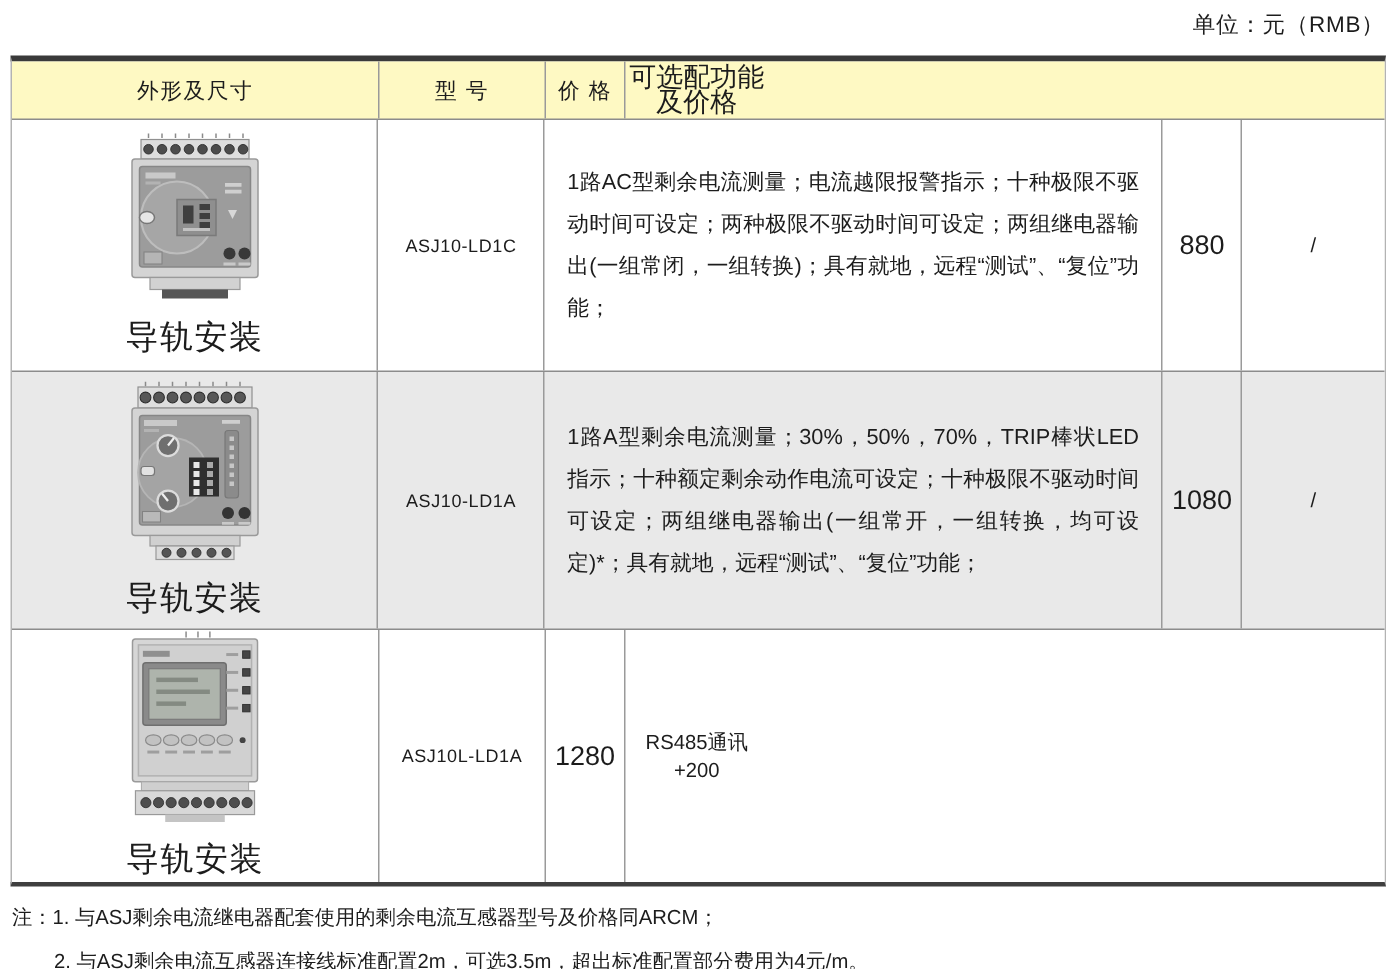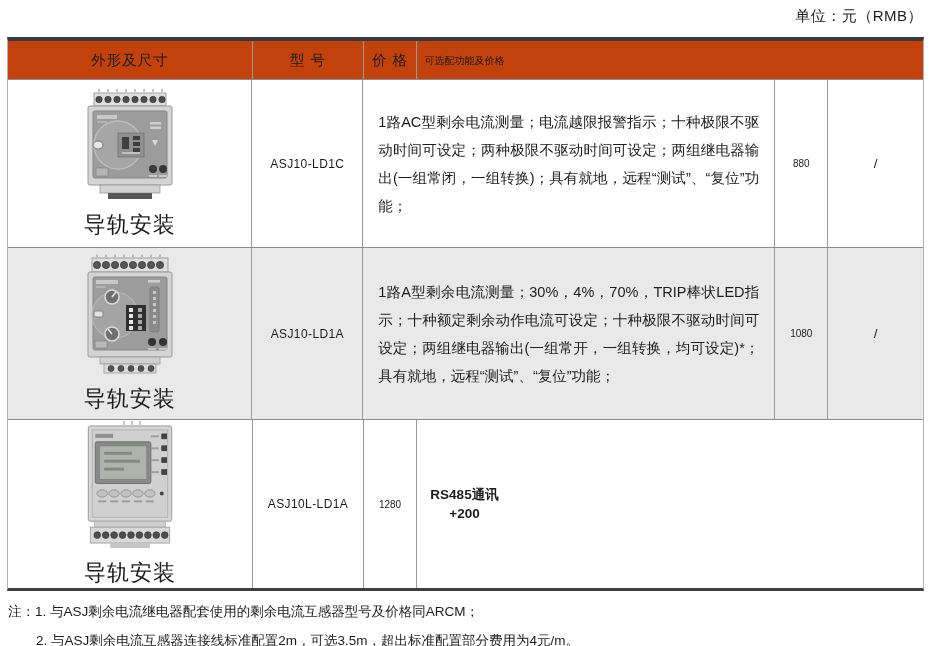--- a/index.html
+++ b/index.html
@@ -11,42 +11,42 @@
   .unit-label{
     position:absolute;top:7px;right:8px;font-size:15px;letter-spacing:0.5px;
   }
   .ptable{
     position:absolute;left:7px;top:37px;width:917px;
     border-top:4px solid #3a3a3a;border-bottom:3px solid #3f3f3f;
     border-left:1px solid #b3b3b3;border-right:1px solid #b3b3b3;
     box-sizing:border-box;
   }
   .trow{display:flex;width:100%;}
-  .thead{height:38px;background:#c2410c;border-bottom:1px solid #8c8c8c;}
+  .thead{height:38px;background:#fef9c3;border-bottom:1px solid #8c8c8c;}
   .brow{border-bottom:1px solid #8c8c8c;background:#ffffff;}
   .brow.alt{background:#e9e9e9;}
   .brow:last-child{border-bottom:none;}
   .cell{box-sizing:border-box;border-right:1px solid #9a9a9a;display:flex;align-items:center;justify-content:center;}
   .c1{width:245px;}
   .c2{width:111px;font-size:12px;letter-spacing:0.4px;}
   .c3{width:413px;}
-  .c4{width:53px;font-size:10px;}
+  .c4{width:53px;font-size:18px;}
   .c5{width:95px;border-right:none;font-size:13.5px;}
   .hcell{font-size:14.5px;letter-spacing:1px;}
-  .hc5{flex-direction:row;font-size:10px;line-height:17px;letter-spacing:0;}
+  .hc5{flex-direction:column;font-size:18px;line-height:17px;letter-spacing:0;}
   .r1{height:167px;}
   .r2{height:171px;}
   .r3{height:168px;}
   .c3 .fn{
     padding:6px 15px;font-size:14.5px;line-height:28px;
     text-align:justify;text-justify:inter-ideograph;width:100%;box-sizing:border-box;
   }
   .c1{flex-direction:column;}
   .caption{font-size:22px;margin-top:9px;letter-spacing:1px;}
-  .opt2{display:flex;flex-direction:column;align-items:center;line-height:19px;font-weight:bold;}
+  .opt2{display:flex;flex-direction:column;align-items:center;line-height:19px;}
   .notes{position:absolute;left:8px;top:597px;font-size:13.5px;line-height:29px;}
   .note-indent{padding-left:28px;}
   svg{display:block;}
 </style>
 </head>
 <body>
 
 <div class="unit-label">单位：元（RMB）</div>
 
 <div class="ptable">
@@ -187,21 +187,21 @@
             <circle cx="39" cy="114.5" r="3"></circle>
             <circle cx="49" cy="114.5" r="3"></circle>
             <circle cx="59" cy="114.5" r="3"></circle>
             <circle cx="69" cy="114.5" r="3"></circle>
         </g>
       </svg>
       <div class="caption">导轨安装</div>
     </div>
     <div class="cell c2">ASJ10-LD1A</div>
     <div class="cell c3">
-      <div class="fn">1路A型剩余电流测量；30%，4%，70%，TRIP棒状LED指示；十种额定剩余动作电流可设定；十种极限不驱动时间可设定；两组继电器输出(一组常开，一组转换，均可设定)*；具有就地，远程“测试”、“复位”功能；</div>
+      <div class="fn">1路A型剩余电流测量；30%，50%，70%，TRIP棒状LED指示；十种额定剩余动作电流可设定；十种极限不驱动时间可设定；两组继电器输出(一组常开，一组转换，均可设定)*；具有就地，远程“测试”、“复位”功能；</div>
     </div>
     <div class="cell c4">1080</div>
     <div class="cell c5">/</div>
   </div>
 
   <div class="trow brow r3">
     <div class="cell c1">
       <svg width="100" height="130" viewBox="0 0 100 130">
         <g stroke="#8a8a8a" stroke-width="1">
           <line x1="44" y1="1" x2="44" y2="5"></line>

